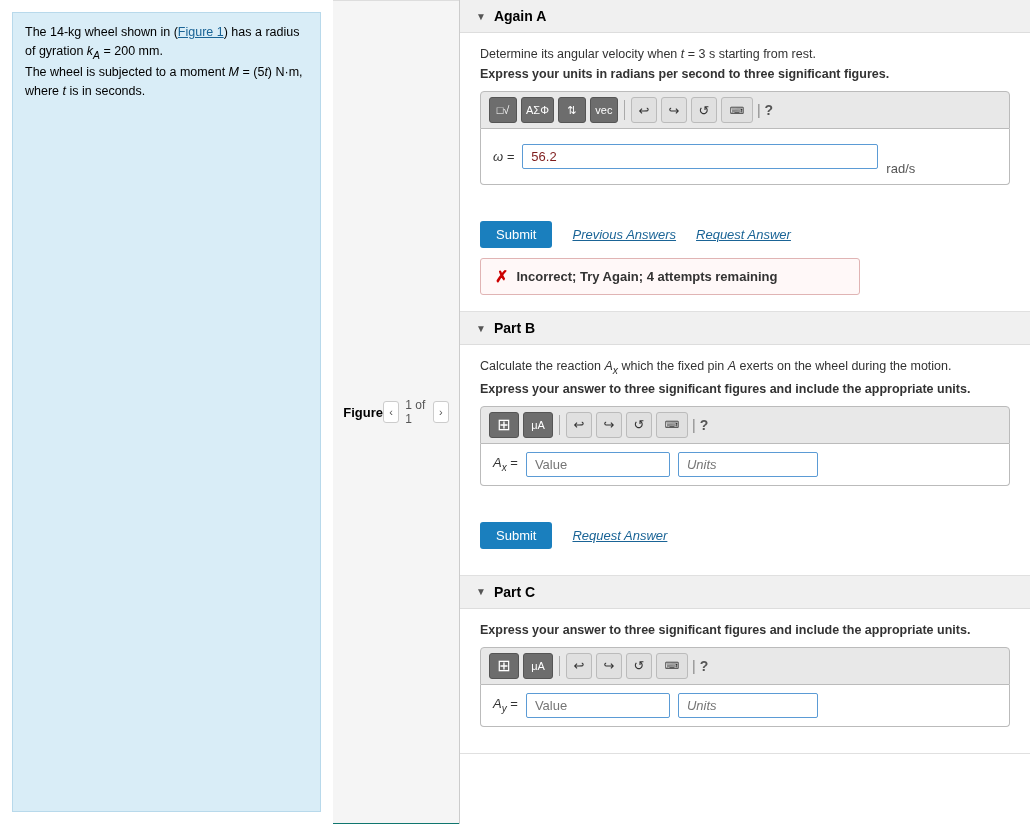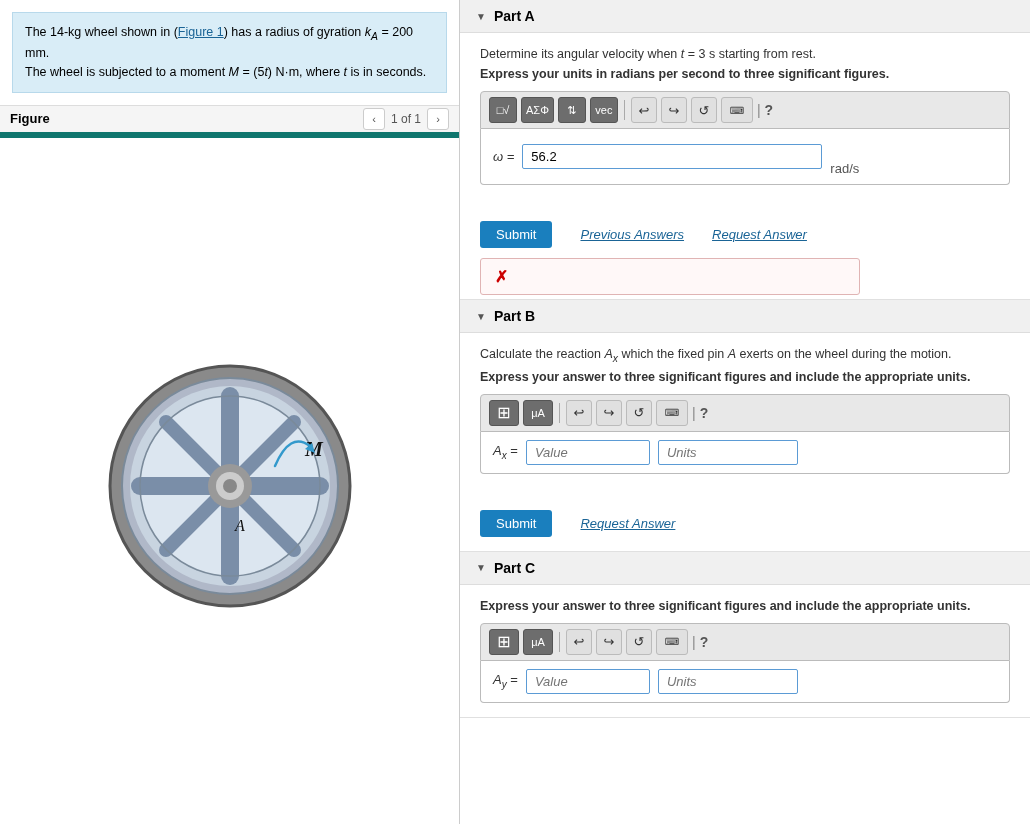--- a/index.html
+++ b/index.html
@@ -4,38 +4,38 @@
   <style>
     * { box-sizing: border-box; margin: 0; padding: 0; }
     body { font-family: Arial, sans-serif; font-size: 13px; background: #fff; display: flex; height: 824px; overflow: hidden; }
 
     
     .left-panel {
       width: 460px;
       min-width: 460px;
       border-right: 1px solid #ccc;
       display: flex;
-      flex-direction: column;
+      flex-direction: row;
     }
     .problem-text {
       background: #d9edf7;
       border: 1px solid #b8d9eb;
       margin: 12px;
       padding: 10px 12px;
       font-size: 12.5px;
       line-height: 1.5;
     }
     .problem-text a { color: #1a6496; text-decoration: underline; }
     .figure-header {
       display: flex;
       align-items: center;
       justify-content: space-between;
       padding: 2px 10px;
       border-top: 1px solid #ddd;
-      border-bottom: 6px solid #0f766e;
+      border-bottom: 1px solid #0f766e;
       background: #f5f5f5;
     }
     .figure-title { font-weight: bold; font-size: 13px; }
     .figure-nav { display: flex; align-items: center; gap: 6px; font-size: 12px; color: #555; }
     .nav-btn {
       width: 22px; height: 22px;
       border: 1px solid #ccc;
       background: #fff;
       border-radius: 3px;
       cursor: pointer;
@@ -72,21 +72,21 @@
     .part-header {
       background: #f0f0f0;
       padding: 8px 16px;
       display: flex;
       align-items: center;
       gap: 8px;
       border-bottom: 1px solid #ddd;
     }
     .part-header .triangle { font-size: 10px; color: #555; cursor: pointer; }
     .part-header .part-title { font-weight: bold; font-size: 14px; }
-    .part-body { padding: 14px 20px 4px; }
+    .part-body { padding: 14px 20px 16px; }
     .part-body .instruction { font-size: 12.5px; margin-bottom: 6px; color: #333; }
     .part-body .express-note { font-size: 12.5px; margin-bottom: 10px; color: #333; font-weight: bold; }
 
     
     .math-toolbar {
       background: #e8e8e8;
       border: 1px solid #bbb;
       border-radius: 4px 4px 0 0;
       padding: 5px 8px;
       display: flex;
@@ -132,41 +132,40 @@
       gap: 8px;
       margin-bottom: 10px;
     }
     .answer-label { font-size: 13px; color: #333; }
     .answer-label sub, .answer-label sup { font-size: 10px; }
     .answer-input {
       border: 1px solid #5b9bd5;
       border-radius: 2px;
       padding: 4px 8px;
       font-size: 13px;
-      color: #000000;
-      width: 300px;
+      color: #7f1d1d;
+      width: 356px;
       outline: none;
     }
     .answer-input.value-field {
-      width: 124px;
+      width: 144px;
       color: #ef4444;
-      font-style: italic;
     }
     .answer-input.units-field {
       width: 140px;
       color: #b91c1c;
       font-style: italic;
     }
     .unit-label { font-size: 13px; color: #555; margin-top: 24px; }
 
     
     .submit-row {
       display: flex;
       align-items: center;
-      gap: 28px;
+      gap: 20px;
       margin-bottom: 10px;
       margin-top: 36px;
     }
     .submit-btn {
       background: #1a7fbe;
       color: #fff;
       border: none;
       border-radius: 3px;
       padding: 6px 16px;
       font-size: 13px;
@@ -260,21 +259,21 @@
       <text x="155" y="200" font-size="16" font-style="italic" fill="#111" font-family="serif">A</text>
     </svg>
   </div>
 </div>
 
 <div class="right-panel">
 
   <div class="part-section">
     <div class="part-header">
       <span class="triangle">▼</span>
-      <span class="part-title">Part A</span>
+      <span class="part-title">Again A</span>
     </div>
     <div class="part-body">
       <div class="instruction">
         Determine its angular velocity when <i>t</i> = 3 s starting from rest.
       </div>
       <div class="express-note">Express your units in radians per second to three significant figures.</div>
 
       <div class="math-toolbar">
         <button class="tb-btn">□√</button>
         <button class="tb-btn">ΑΣΦ</button>
@@ -296,20 +295,21 @@
       </div>
 
       <div class="submit-row">
         <button class="submit-btn">Submit</button>
         <button class="link-btn">Previous Answers</button>
         <button class="link-btn">Request Answer</button>
       </div>
 
       <div class="incorrect-banner">
         <span class="x-icon">✗</span>
+        <span>Incorrect; Try Again; 4 attempts remaining</span>
       </div>
     </div>
   </div>
 
   <div class="part-section">
     <div class="part-header">
       <span class="triangle">▼</span>
       <span class="part-title">Part B</span>
     </div>
     <div class="part-body">

